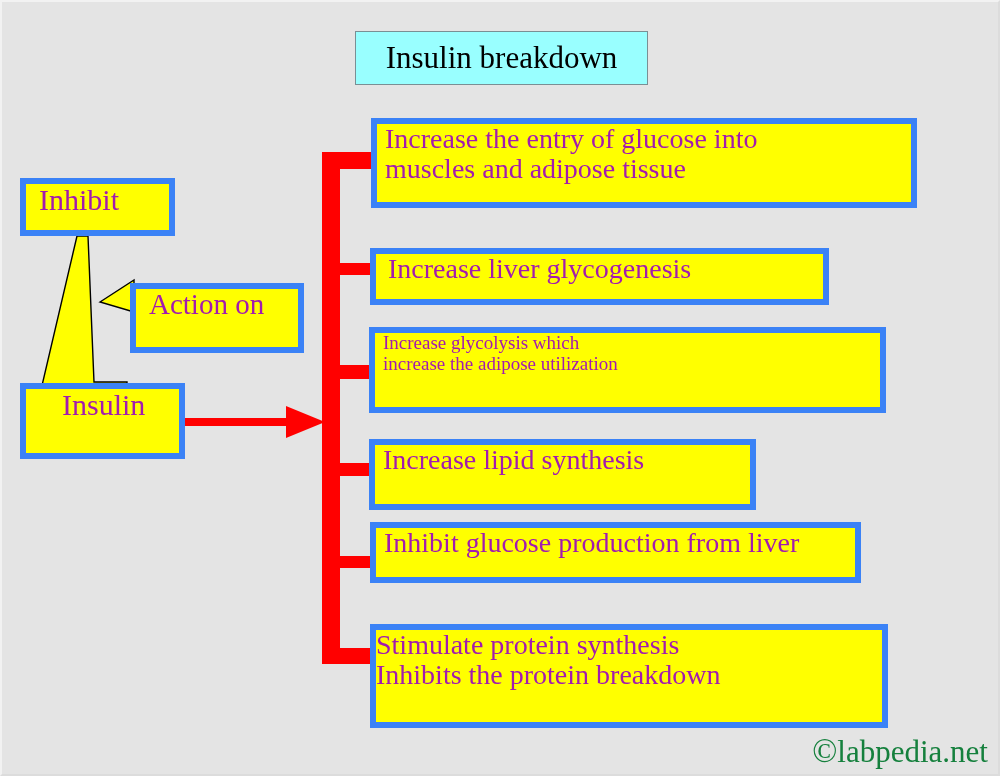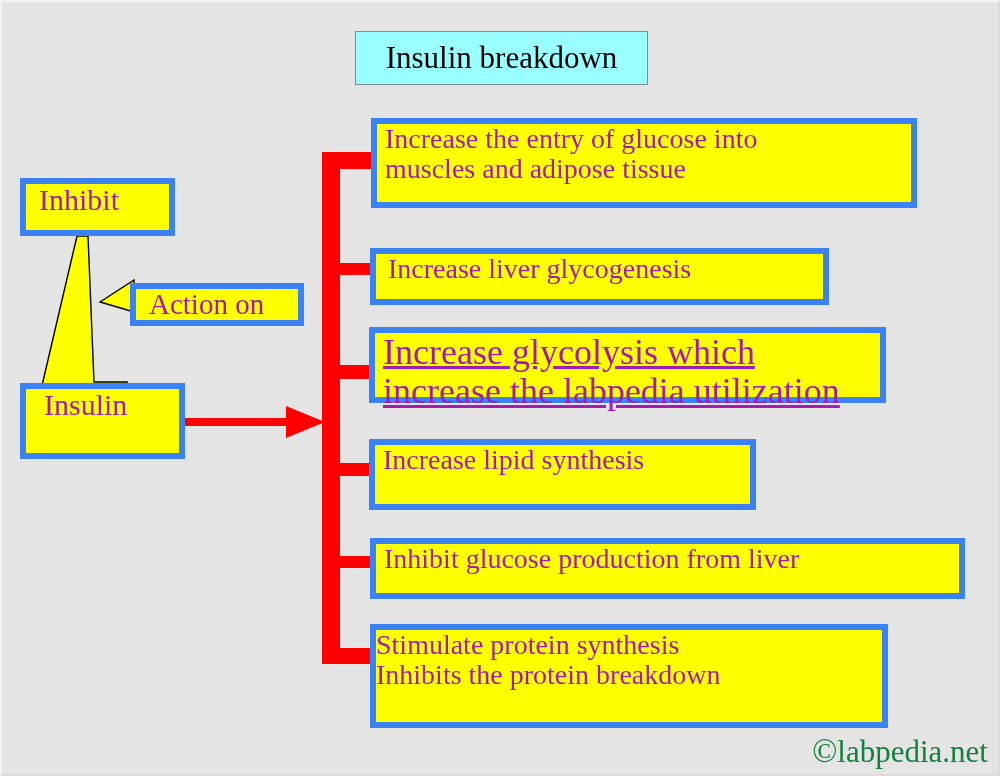--- a/index.html
+++ b/index.html
@@ -52,26 +52,26 @@
     color: #000;
     z-index: 6;
   }
 
   
   #glucose-box {
     left: 18px; top: 176px; width: 155px; height: 58px;
     font-size: 30px; padding-left: 13px;
   }
   #action-box {
-    left: 128px; top: 281px; width: 174px; height: 43px;
+    left: 128px; top: 281px; width: 174px; height: 70px;
     font-size: 29px; padding-left: 13px;
   }
   #insulin-box {
     left: 18px; top: 381px; width: 165px; height: 76px;
-    font-size: 30px; padding-left: 18px;
+    font-size: 30px; padding-left: 36px;
   }
 
   
   #left-connector {
     position: absolute;
     left: 0; top: 160px;
     width: 320px; height: 310px;
     z-index: 4;
   }
 
@@ -87,23 +87,23 @@
   #insulin-arrow {
     position: absolute;
     left: 178px; top: 400px;
     width: 155px; height: 40px;
     z-index: 5;
   }
 
   
   #fn-box-0 { left: 369px; top: 116px;  width: 546px; height: 90px;  font-size: 28px; padding-left: 8px; }
   #fn-box-1 { left: 368px; top: 246px;  width: 459px; height: 57px;  font-size: 28px; padding-left: 12px; }
-  #fn-box-2 { left: 367px; top: 325px;  width: 517px; height: 76px;  font-size: 36px; padding-left: 8px; text-decoration: underline; }
+  #fn-box-2 { left: 367px; top: 325px;  width: 517px; height: 86px;  font-size: 19px; padding-left: 8px; }
   #fn-box-3 { left: 367px; top: 437px;  width: 387px; height: 71px;  font-size: 28px; padding-left: 8px; }
-  #fn-box-4 { left: 368px; top: 536px;  width: 595px; height: 61px;  font-size: 28px; padding-left: 8px; }
+  #fn-box-4 { left: 368px; top: 520px;  width: 491px; height: 61px;  font-size: 28px; padding-left: 8px; }
   #fn-box-5 { left: 368px; top: 622px;  width: 518px; height: 104px; font-size: 28px; }
 
   
   #watermark {
     position: absolute;
     right: 10px;
     bottom: 4px;
     font-size: 31px;
     color: #15803d;
     white-space: nowrap;
@@ -168,21 +168,21 @@
     </span>
   </div>
 
   <div class="node" id="fn-box-1">
     <span class="txt">Increase liver glycogenesis</span>
   </div>
 
   <div class="node" id="fn-box-2">
     <span class="txt">
       <span>Increase glycolysis which</span><br>
-      <span> increase the labpedia utilization</span>
+      <span> increase the adipose utilization</span>
     </span>
   </div>
 
   <div class="node" id="fn-box-3">
     <span class="txt">Increase lipid synthesis</span>
   </div>
 
   <div class="node" id="fn-box-4">
     <span class="txt">Inhibit glucose production from liver</span>
   </div>

